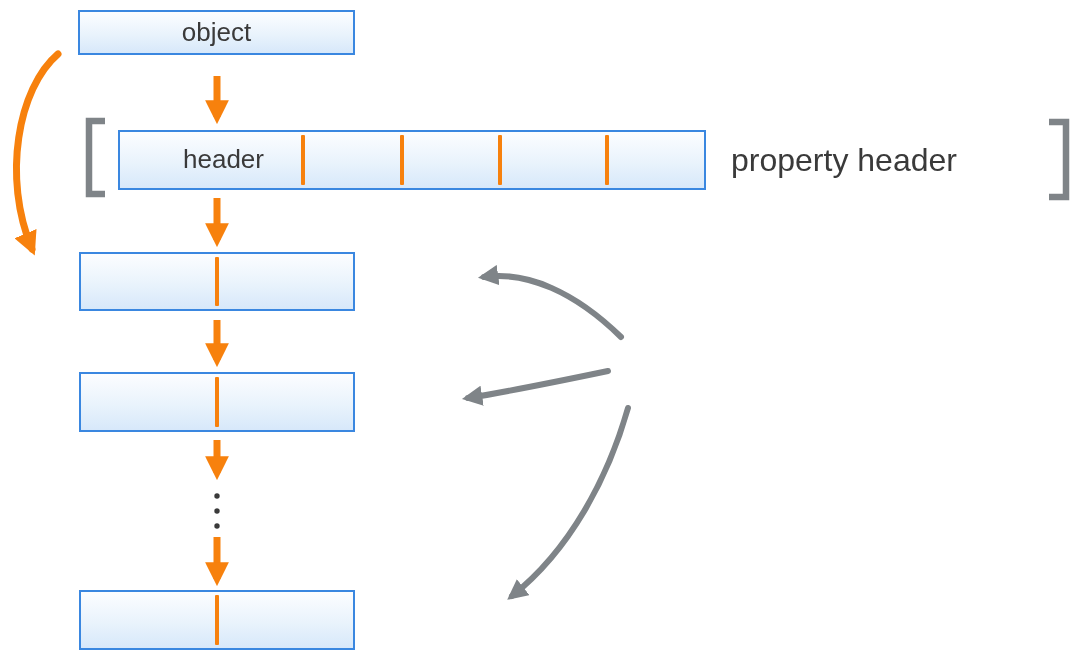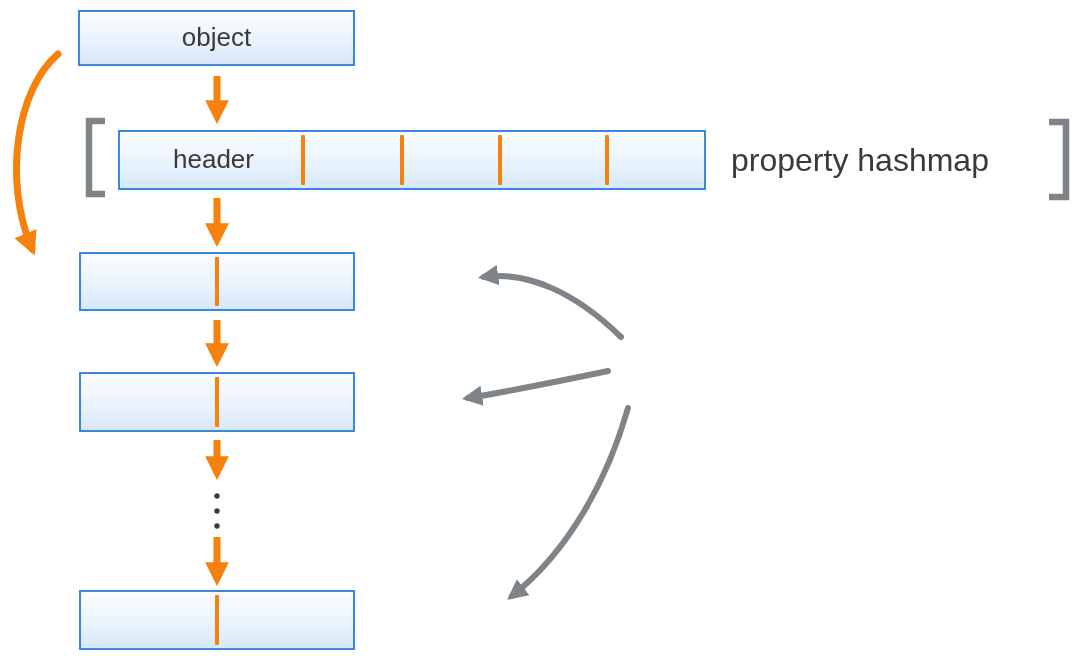--- a/index.html
+++ b/index.html
@@ -29,36 +29,36 @@
     border: 2px solid var(--box-border-blue);
     background: linear-gradient(to bottom,
       var(--box-fill-top) 0%,
       var(--box-fill-mid) 55%,
       var(--box-fill-bottom) 100%);
     display: flex;
     align-items: center;
     justify-content: center;
   }
 
-  .object-box { left: 78px; top: 10px; width: 277px; height: 56px; }
+  .object-box { left: 78px; top: 10px; width: 277px; height: 45px; }
   .header-box { left: 118px; top: 130px; width: 588px; height: 60px; justify-content: flex-start; }
   .pair-box-1 { left: 79px; top: 252px; width: 276px; height: 59px; }
   .pair-box-2 { left: 79px; top: 372px; width: 276px; height: 60px; }
   .pair-box-3 { left: 79px; top: 590px; width: 276px; height: 60px; }
 
   .box-label {
     color: var(--text-dark);
     font-size: 26px;
     line-height: 1;
     padding-bottom: 2px;
   }
 
   .header-label {
     position: absolute;
-    left: 2px; top: 0;
+    left: 12px; top: 0;
     width: 183px; height: 100%;
     display: flex;
     align-items: center;
     justify-content: center;
   }
 
   .slot-divider, .pair-divider {
     position: absolute;
     width: 4px;
     top: 3px;
@@ -99,21 +99,21 @@
   </div>
 
   <div class="box header-box">
     <span class="box-label header-label">header</span>
     <div class="slot-divider" style="left:181px"></div>
     <div class="slot-divider" style="left:280px"></div>
     <div class="slot-divider" style="left:378px"></div>
     <div class="slot-divider" style="left:485px"></div>
   </div>
 
-  <div class="annotation hashmap-annotation">property hashmap</div>
+  <div class="annotation hashmap-annotation">property header</div>
 
   <div class="box pair-box-1">
     <div class="pair-divider" style="left:134px"></div>
   </div>
   <div class="box pair-box-2">
     <div class="pair-divider" style="left:134px"></div>
   </div>
   <div class="box pair-box-3">
     <div class="pair-divider" style="left:134px"></div>
   </div>

